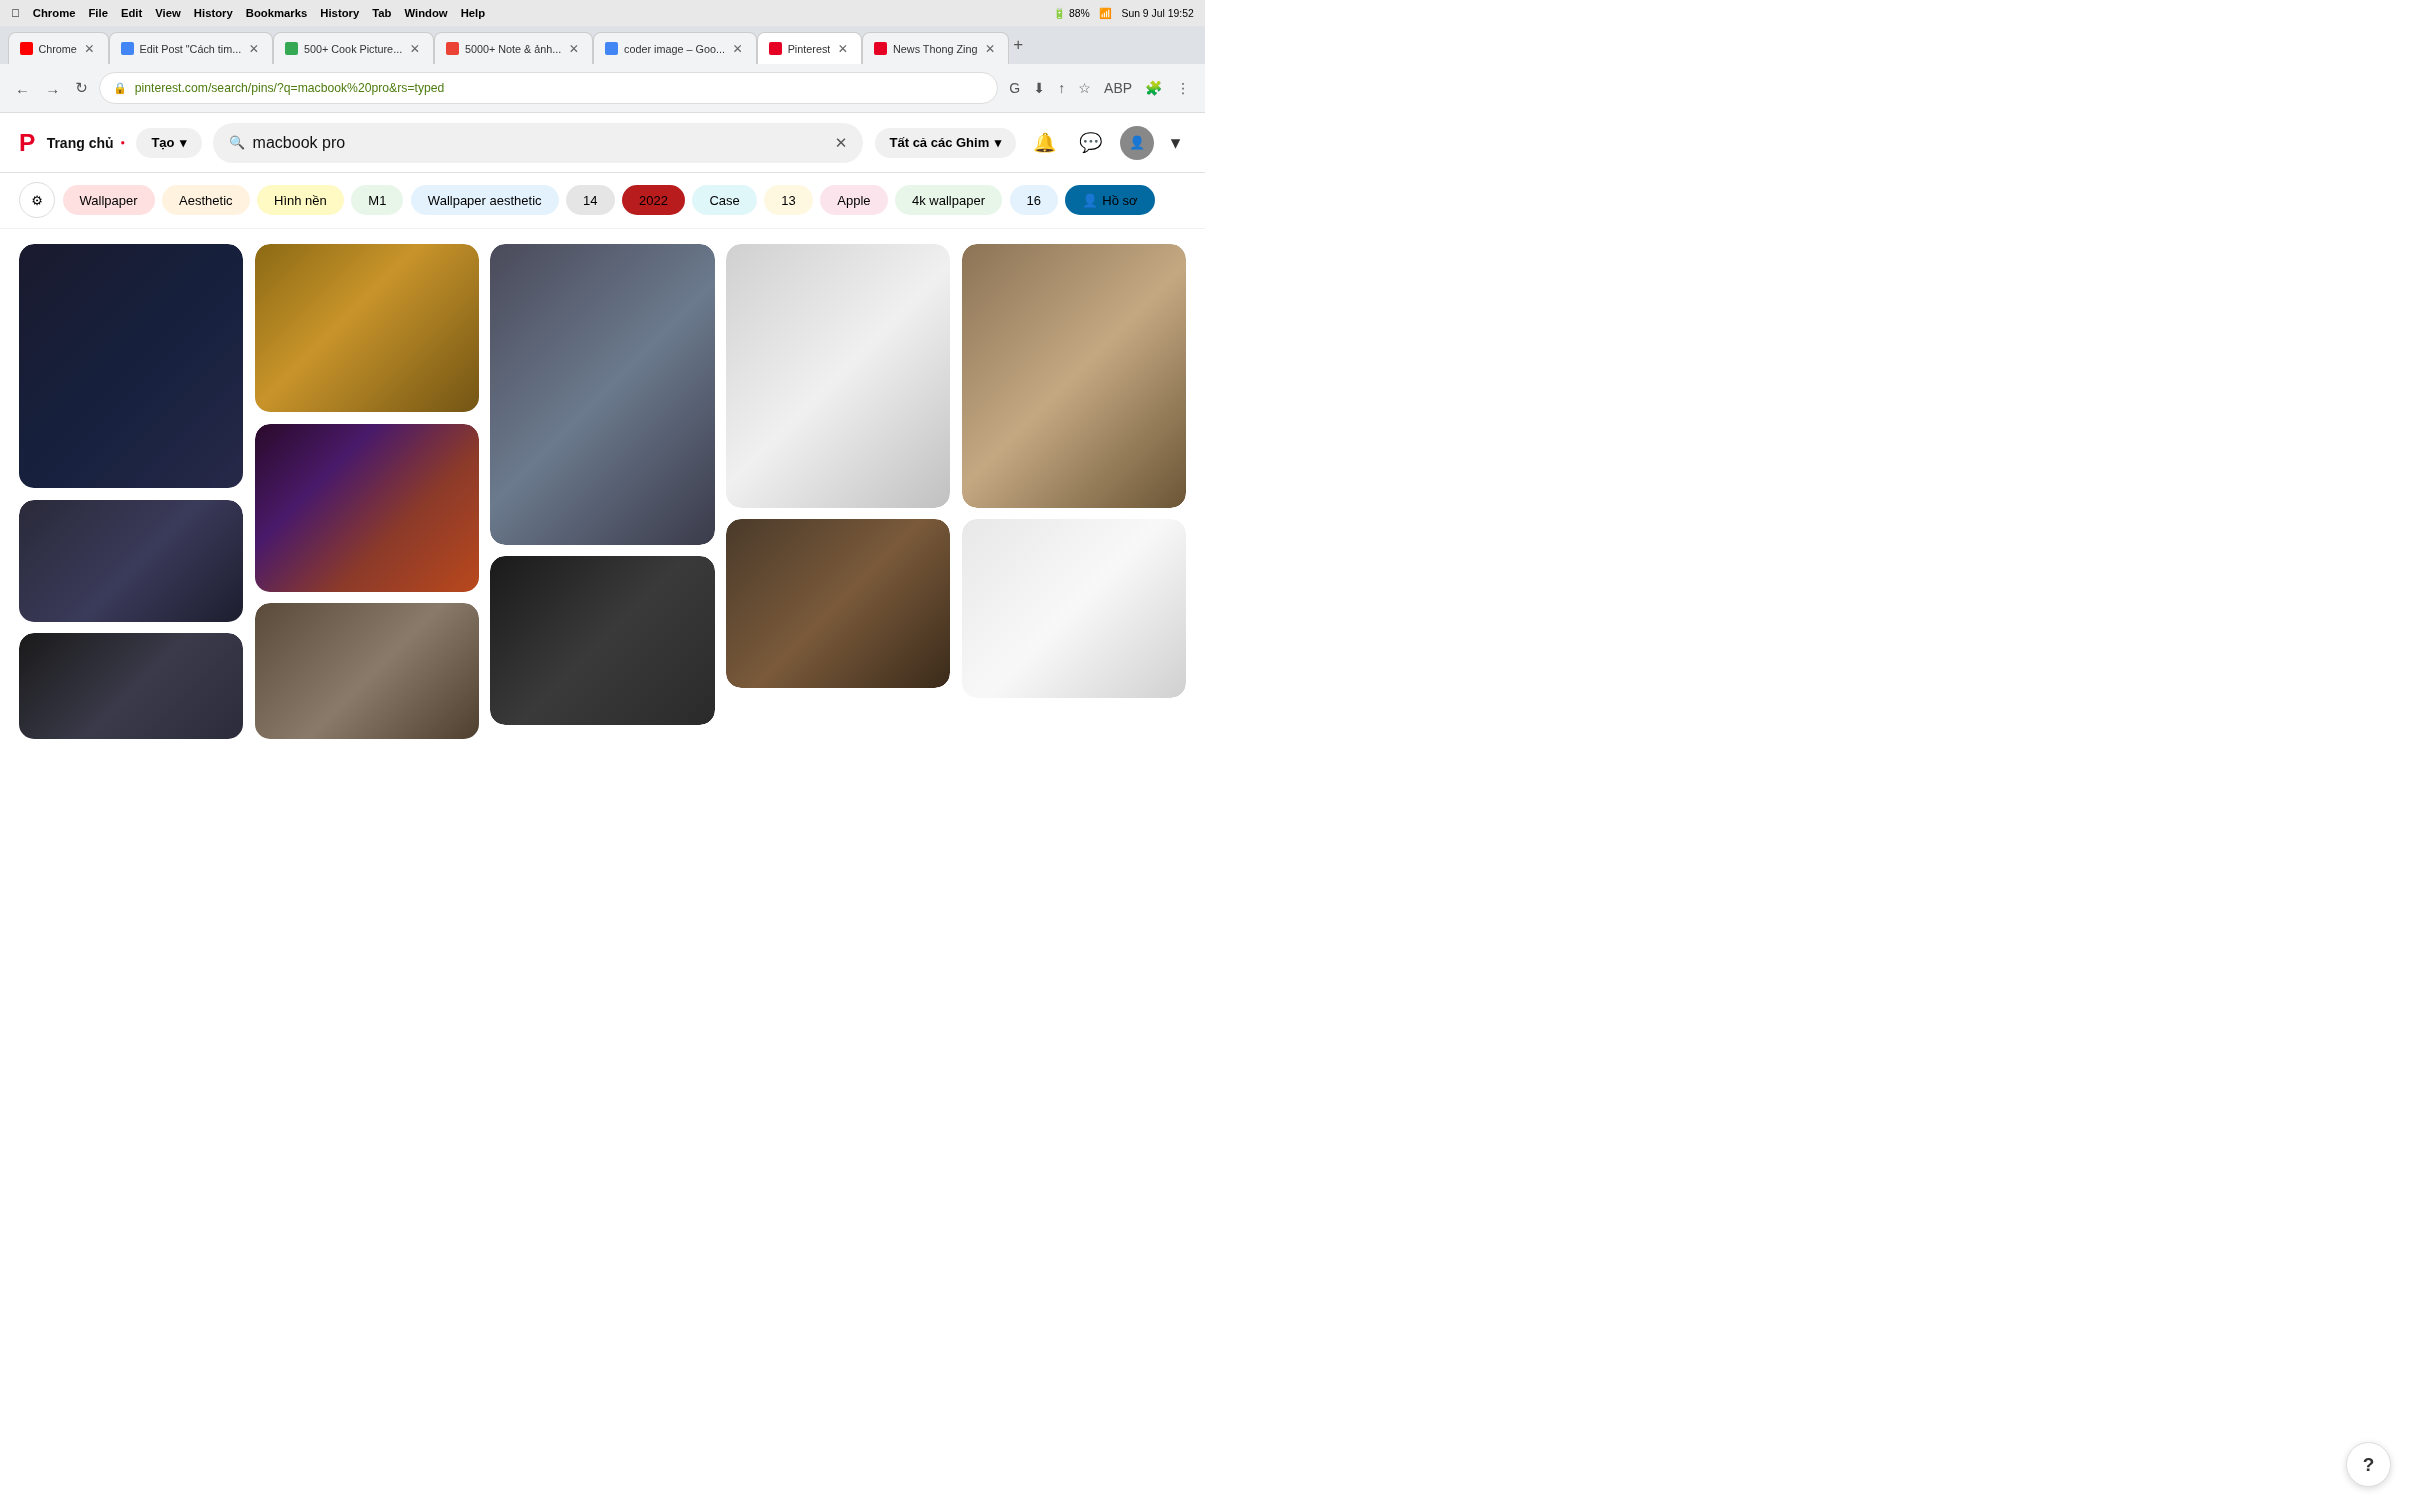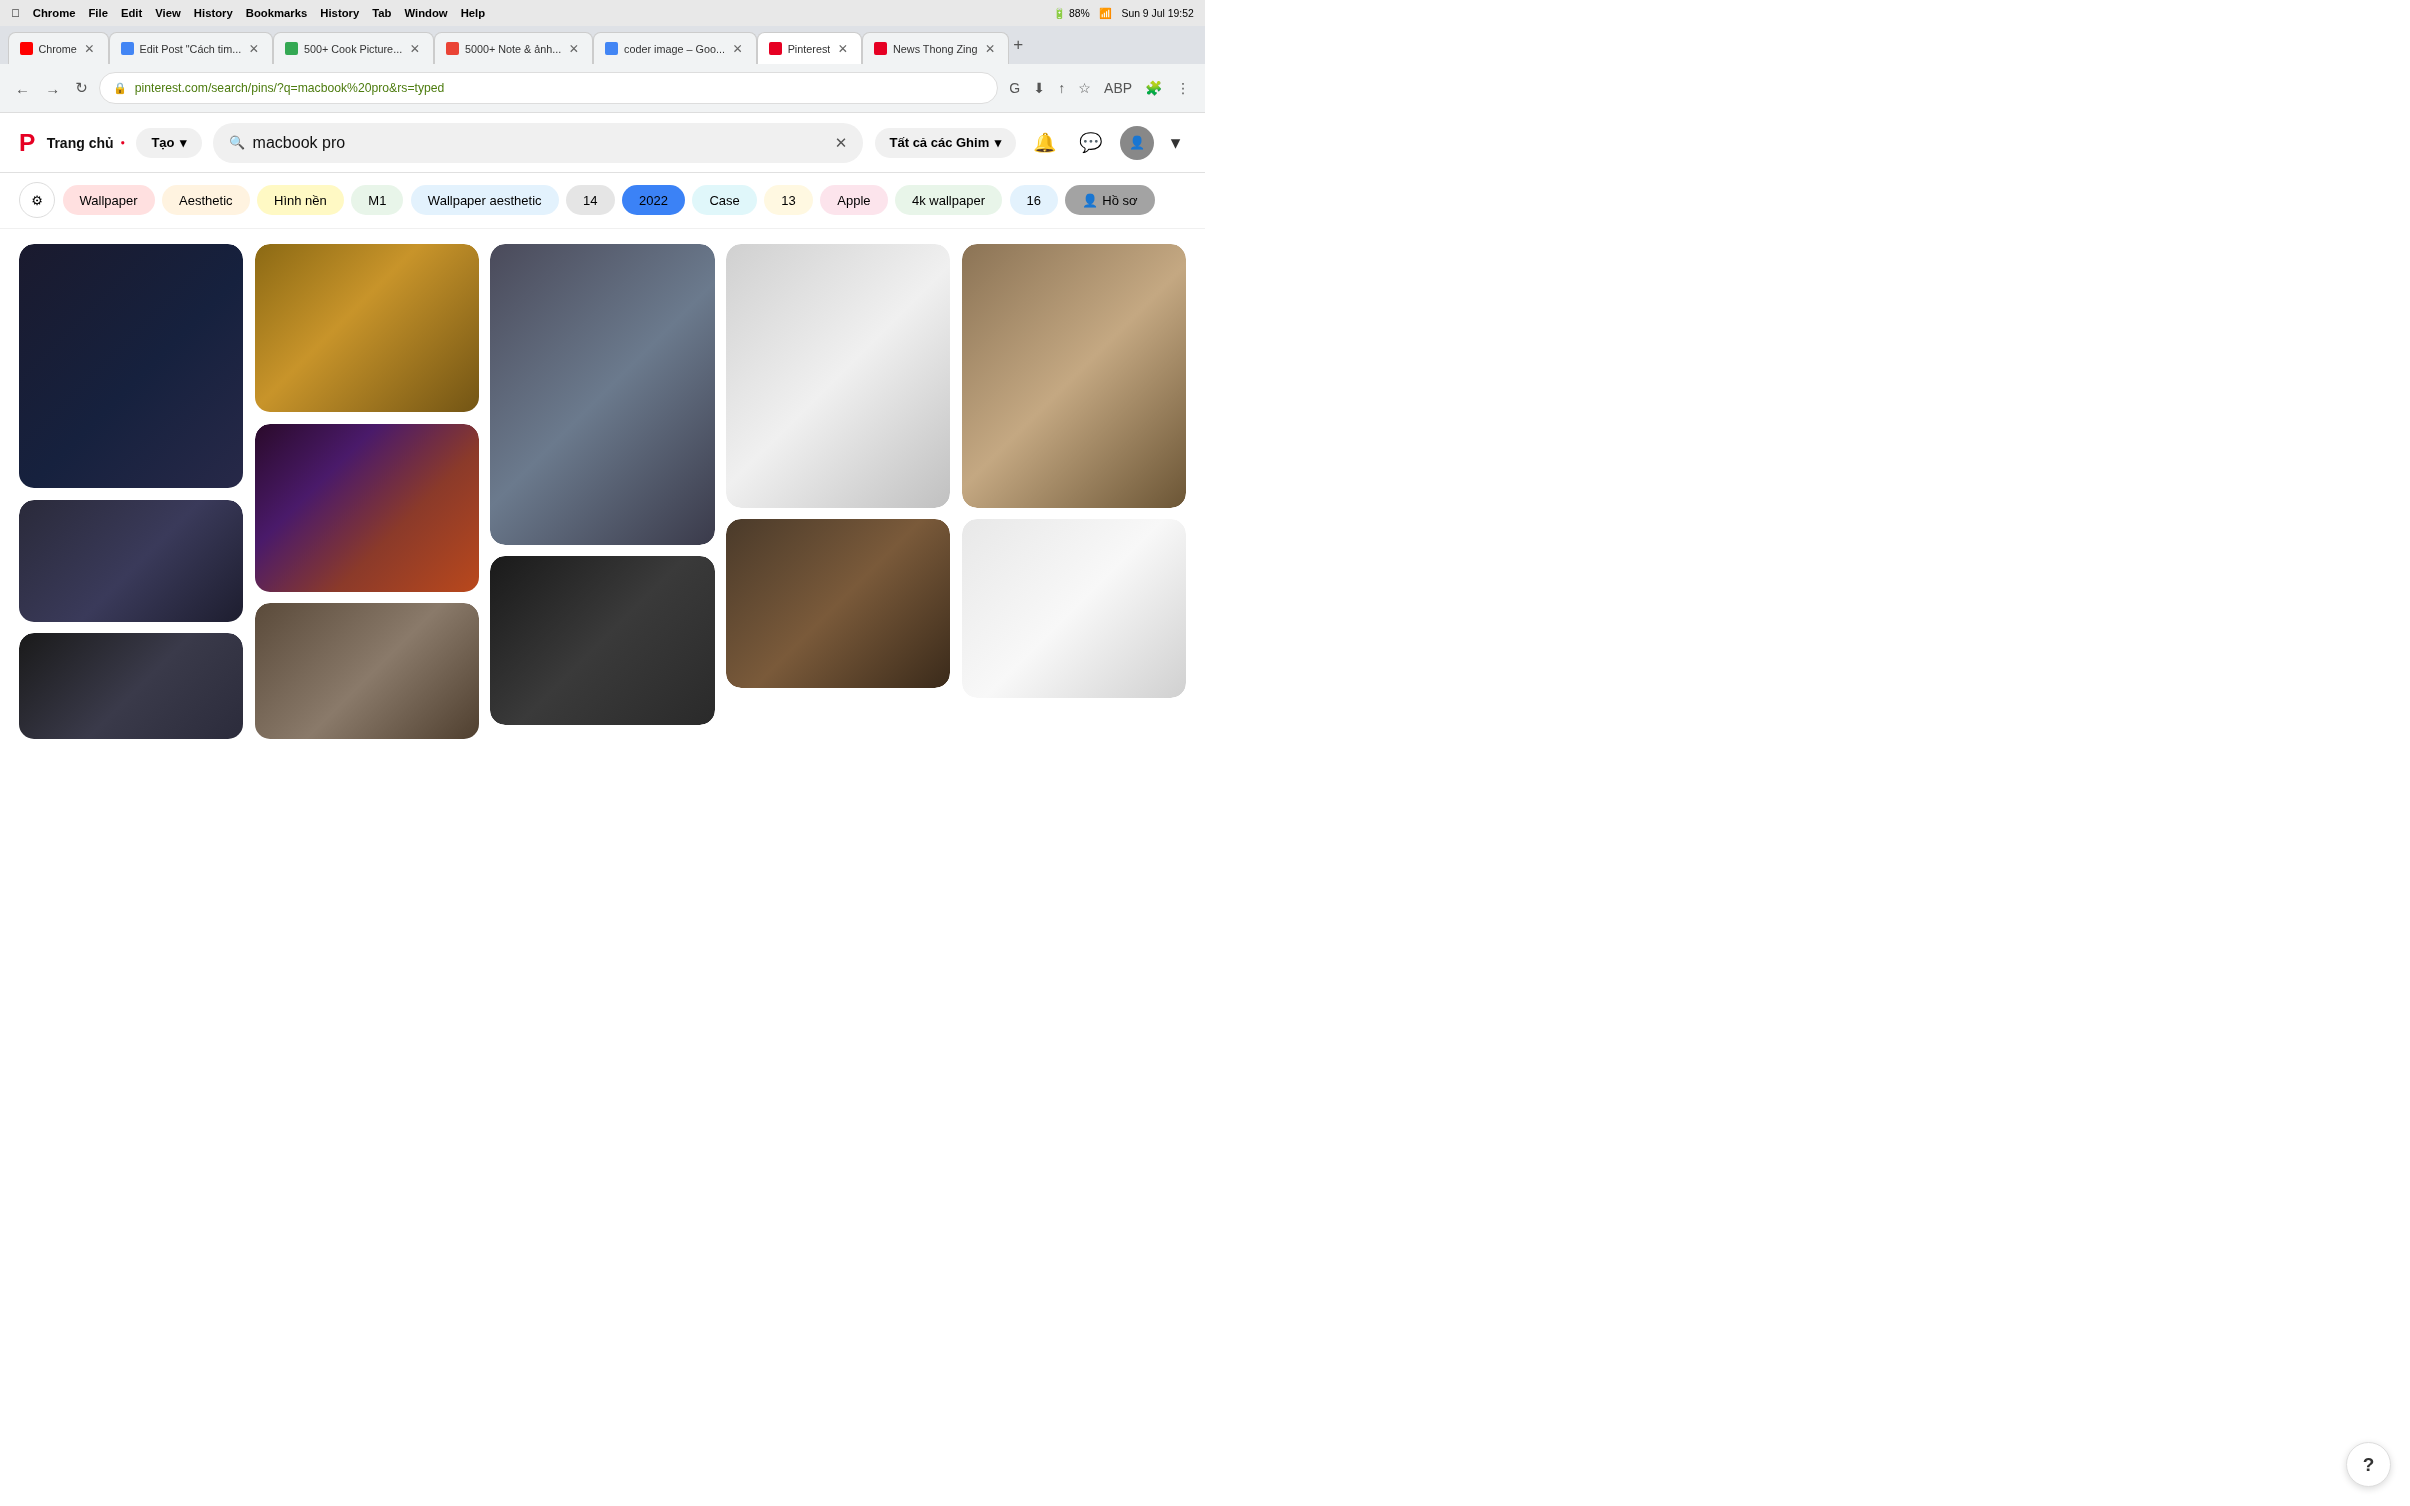--- a/index.html
+++ b/index.html
@@ -229,27 +229,27 @@
 </div>
 
 <div class="filter-bar">
   <button class="filter-icon">⚙</button>
   <button class="chip" style="background:#ffe0e0;">Wallpaper</button>
   <button class="chip" style="background:#fff3e0;">Aesthetic</button>
   <button class="chip" style="background:#fff9c4;">Hình nền</button>
   <button class="chip" style="background:#e8f5e9;">M1</button>
   <button class="chip" style="background:#e3f2fd;">Wallpaper aesthetic</button>
   <button class="chip" style="background:#e5e5e5;">14</button>
-  <button class="chip" style="background:#3b82f6;">2022</button>
+  <button class="chip" style="background:#b91c1c;">2022</button>
   <button class="chip" style="background:#e0f7fa;">Case</button>
   <button class="chip" style="background:#fff8e1;">13</button>
   <button class="chip" style="background:#fce4ec;">Apple</button>
   <button class="chip" style="background:#e8f5e9;">4k wallpaper</button>
   <button class="chip" style="background:#e3f2fd;">16</button>
-  <button class="chip" style="background:#a3a3a3;">👤 Hồ sơ</button>
+  <button class="chip" style="background:#0369a1;">👤 Hồ sơ</button>
 </div>
 
 <div class="masonry-grid">
 
   <div class="masonry-col">
     <div class="pin-card">
       <div class="pin-card-inner">
         <div class="img-dark-laptop pin-img" style="height:282px;"></div>
         <div class="pin-overlay">
           <button class="save-btn">Lưu</button>

